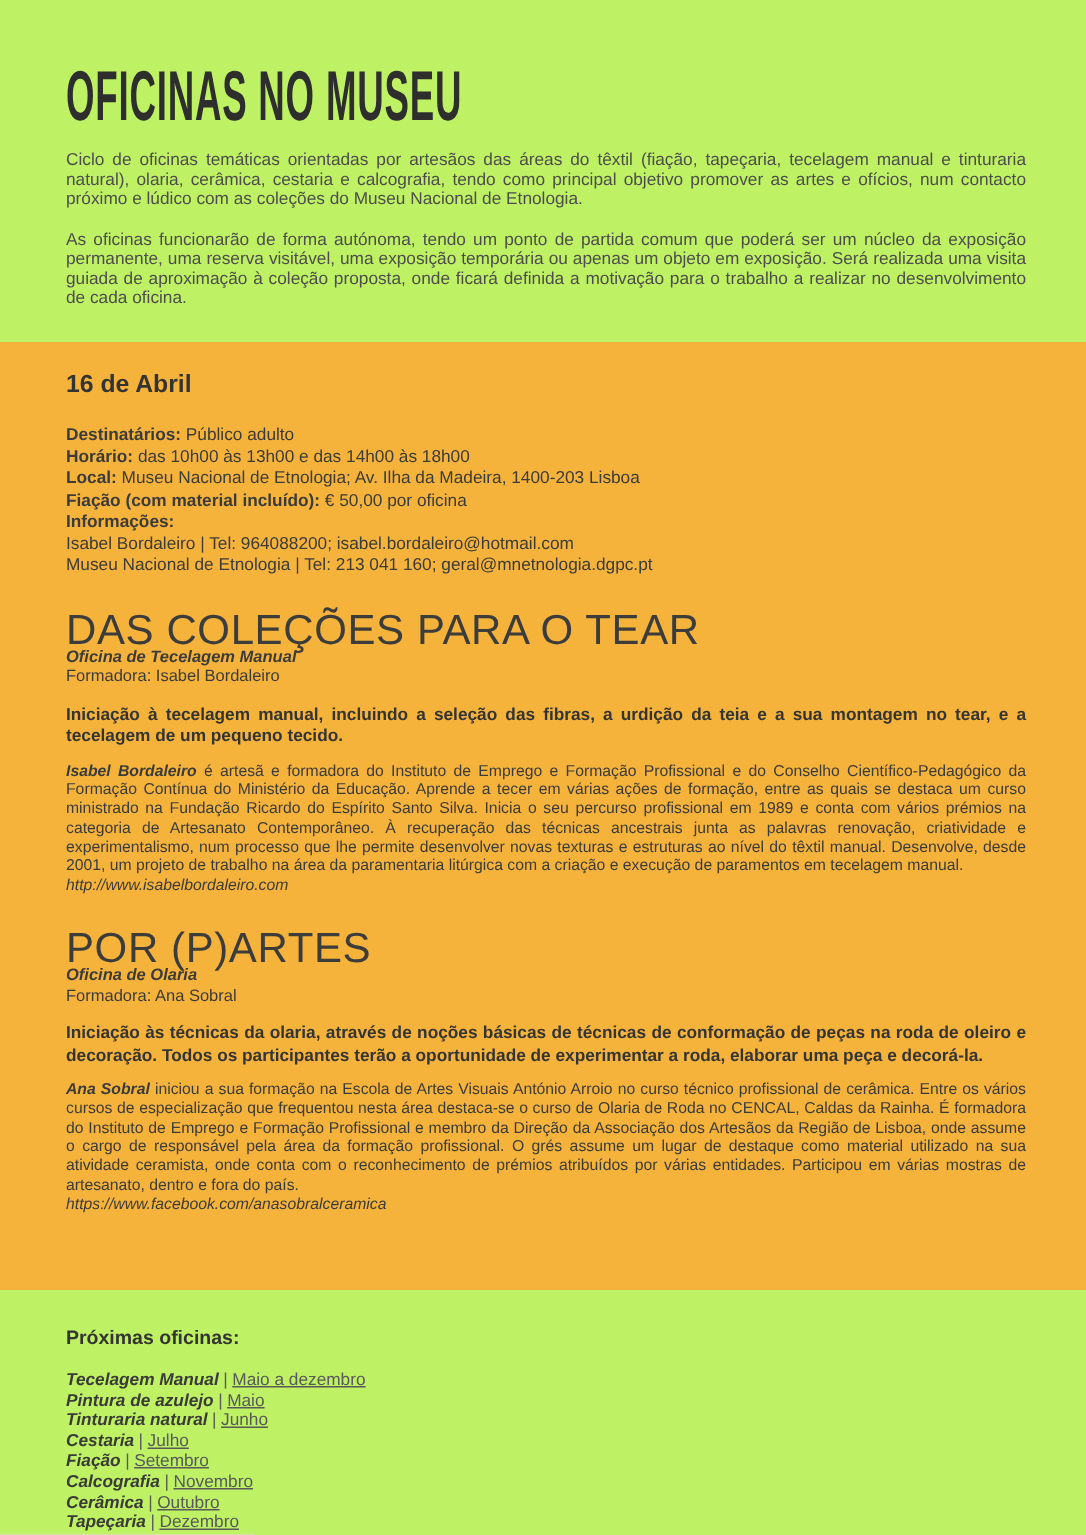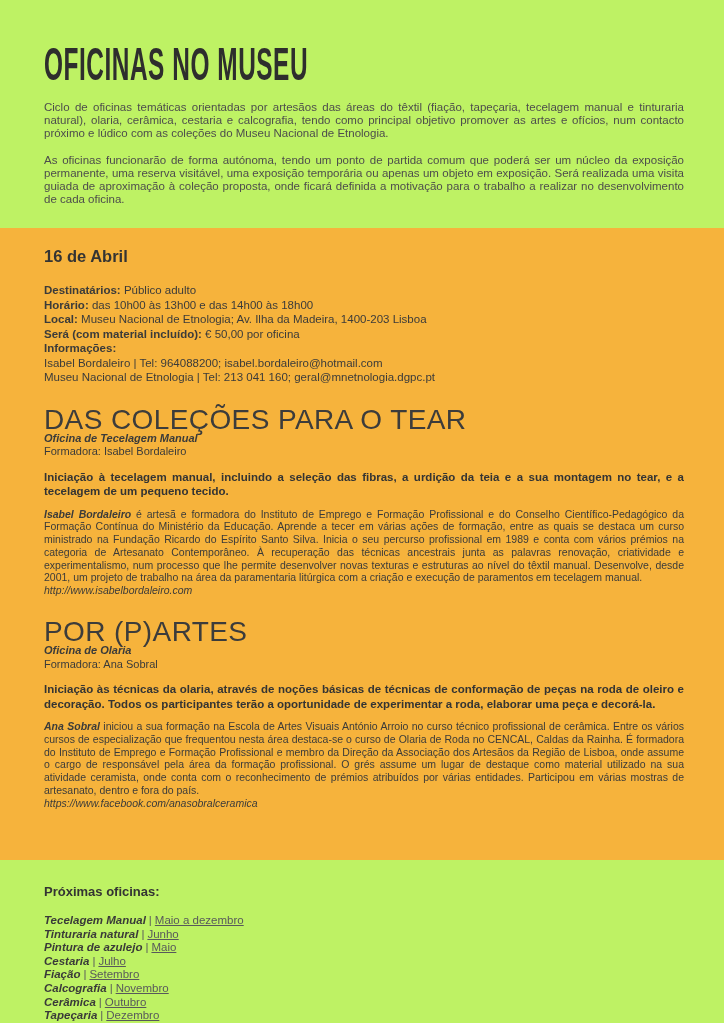--- a/index.html
+++ b/index.html
@@ -142,21 +142,21 @@
       </div>
       <div class="detail-line">
         <span class="detail-label">Horário:</span>
         <span>das 10h00 às 13h00 e das 14h00 às 18h00</span>
       </div>
       <div class="detail-line">
         <span class="detail-label">Local:</span>
         <span>Museu Nacional de Etnologia; Av. Ilha da Madeira, 1400-203 Lisboa</span>
       </div>
       <div class="detail-line">
-        <span class="detail-label">Será (com material incluído):</span>
+        <span class="detail-label">Fiação (com material incluído):</span>
         <span>€ 50,00 por oficina</span>
       </div>
       <div class="detail-line">
         <span class="detail-label">Informações:</span>
       </div>
       <div class="detail-line">Isabel Bordaleiro | Tel: 964088200; isabel.bordaleiro@hotmail.com</div>
       <div class="detail-line">Museu Nacional de Etnologia | Tel: 213 041 160; geral@mnetnologia.dgpc.pt</div>
     </div>
 
     <div class="workshop">
@@ -178,26 +178,26 @@
     </div>
   </div>
 
   <div class="footer">
     <div class="footer-heading">Próximas oficinas:</div>
     <div>
       <div class="upcoming-line">
         <span class="upcoming-name">Tecelagem Manual</span><span class="upcoming-sep">|</span><span class="upcoming-period">Maio a dezembro</span>
       </div>
       <div class="upcoming-line">
+        <span class="upcoming-name">Pintura de azulejo</span><span class="upcoming-sep">|</span><span class="upcoming-period">Maio</span>
+      </div>
+      <div class="upcoming-line">
         <span class="upcoming-name">Tinturaria natural</span><span class="upcoming-sep">|</span><span class="upcoming-period">Junho</span>
       </div>
       <div class="upcoming-line">
-        <span class="upcoming-name">Pintura de azulejo</span><span class="upcoming-sep">|</span><span class="upcoming-period">Maio</span>
-      </div>
-      <div class="upcoming-line">
         <span class="upcoming-name">Cestaria</span><span class="upcoming-sep">|</span><span class="upcoming-period">Julho</span>
       </div>
       <div class="upcoming-line">
         <span class="upcoming-name">Fiação</span><span class="upcoming-sep">|</span><span class="upcoming-period">Setembro</span>
       </div>
       <div class="upcoming-line">
         <span class="upcoming-name">Calcografia</span><span class="upcoming-sep">|</span><span class="upcoming-period">Novembro</span>
       </div>
       <div class="upcoming-line">
         <span class="upcoming-name">Cerâmica</span><span class="upcoming-sep">|</span><span class="upcoming-period">Outubro</span>

